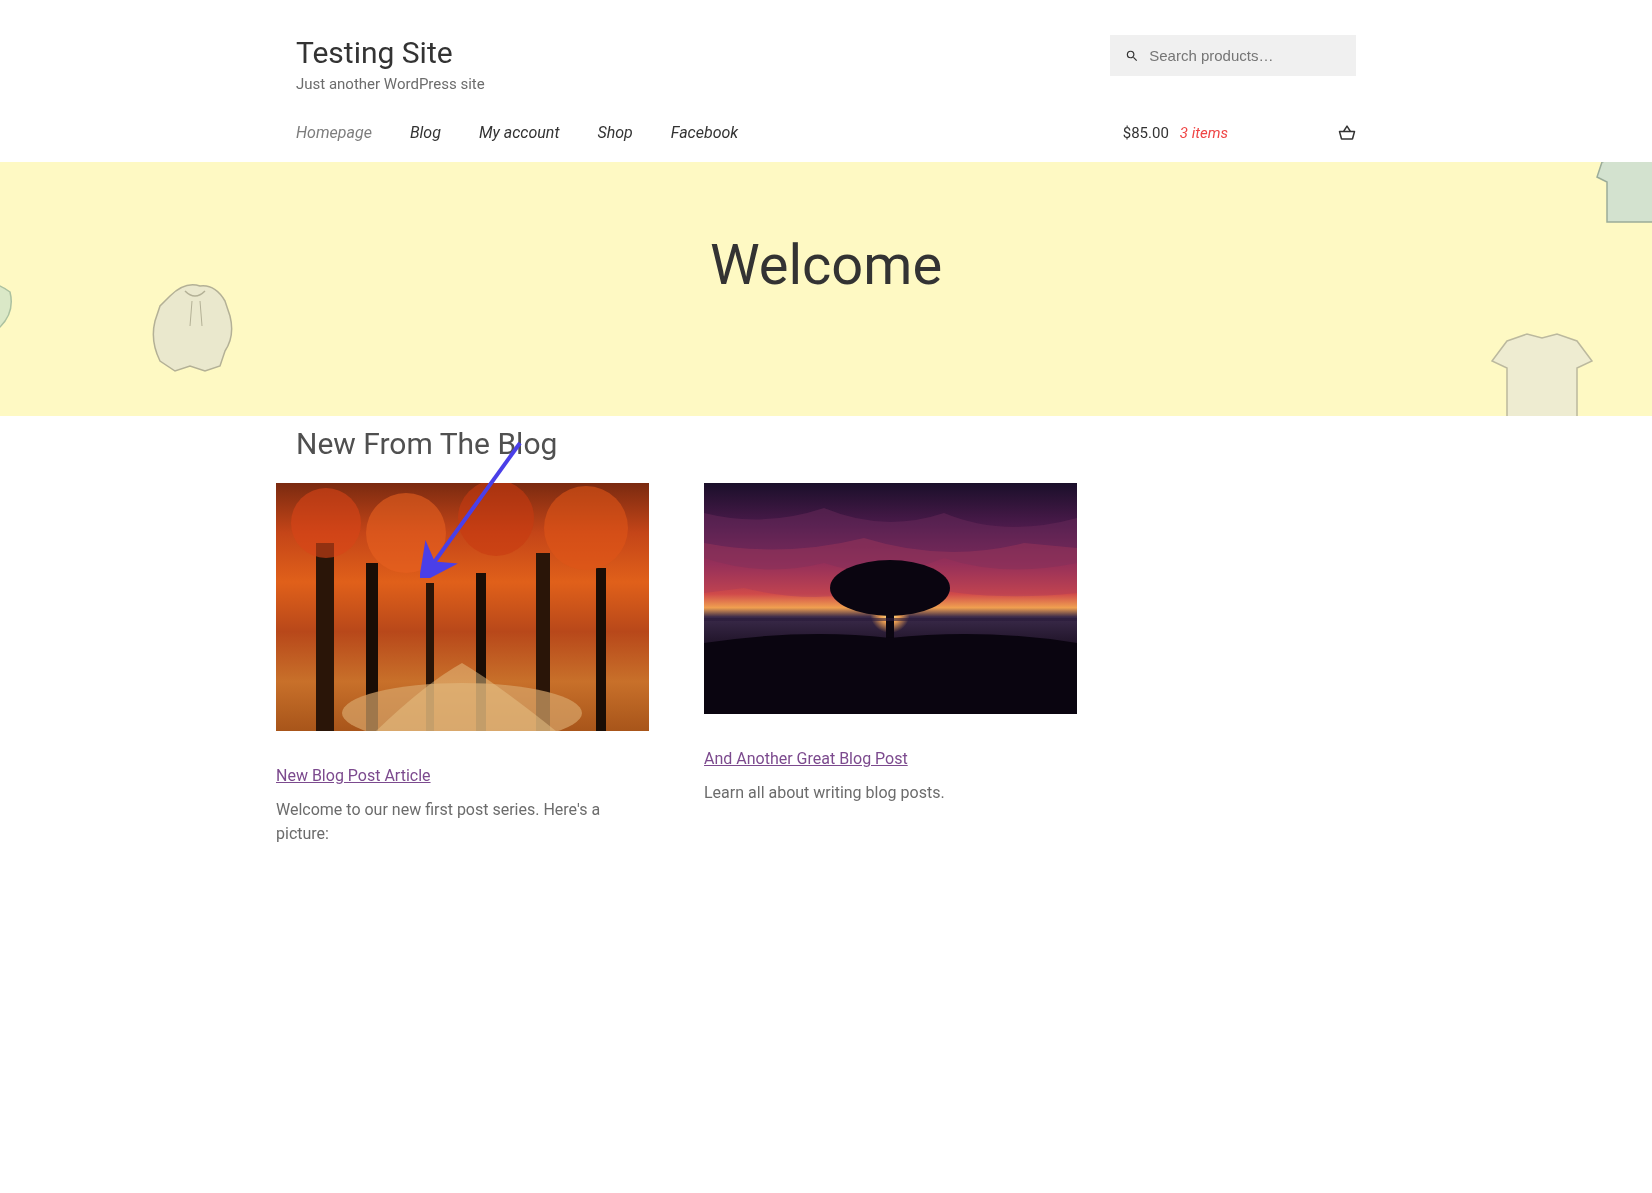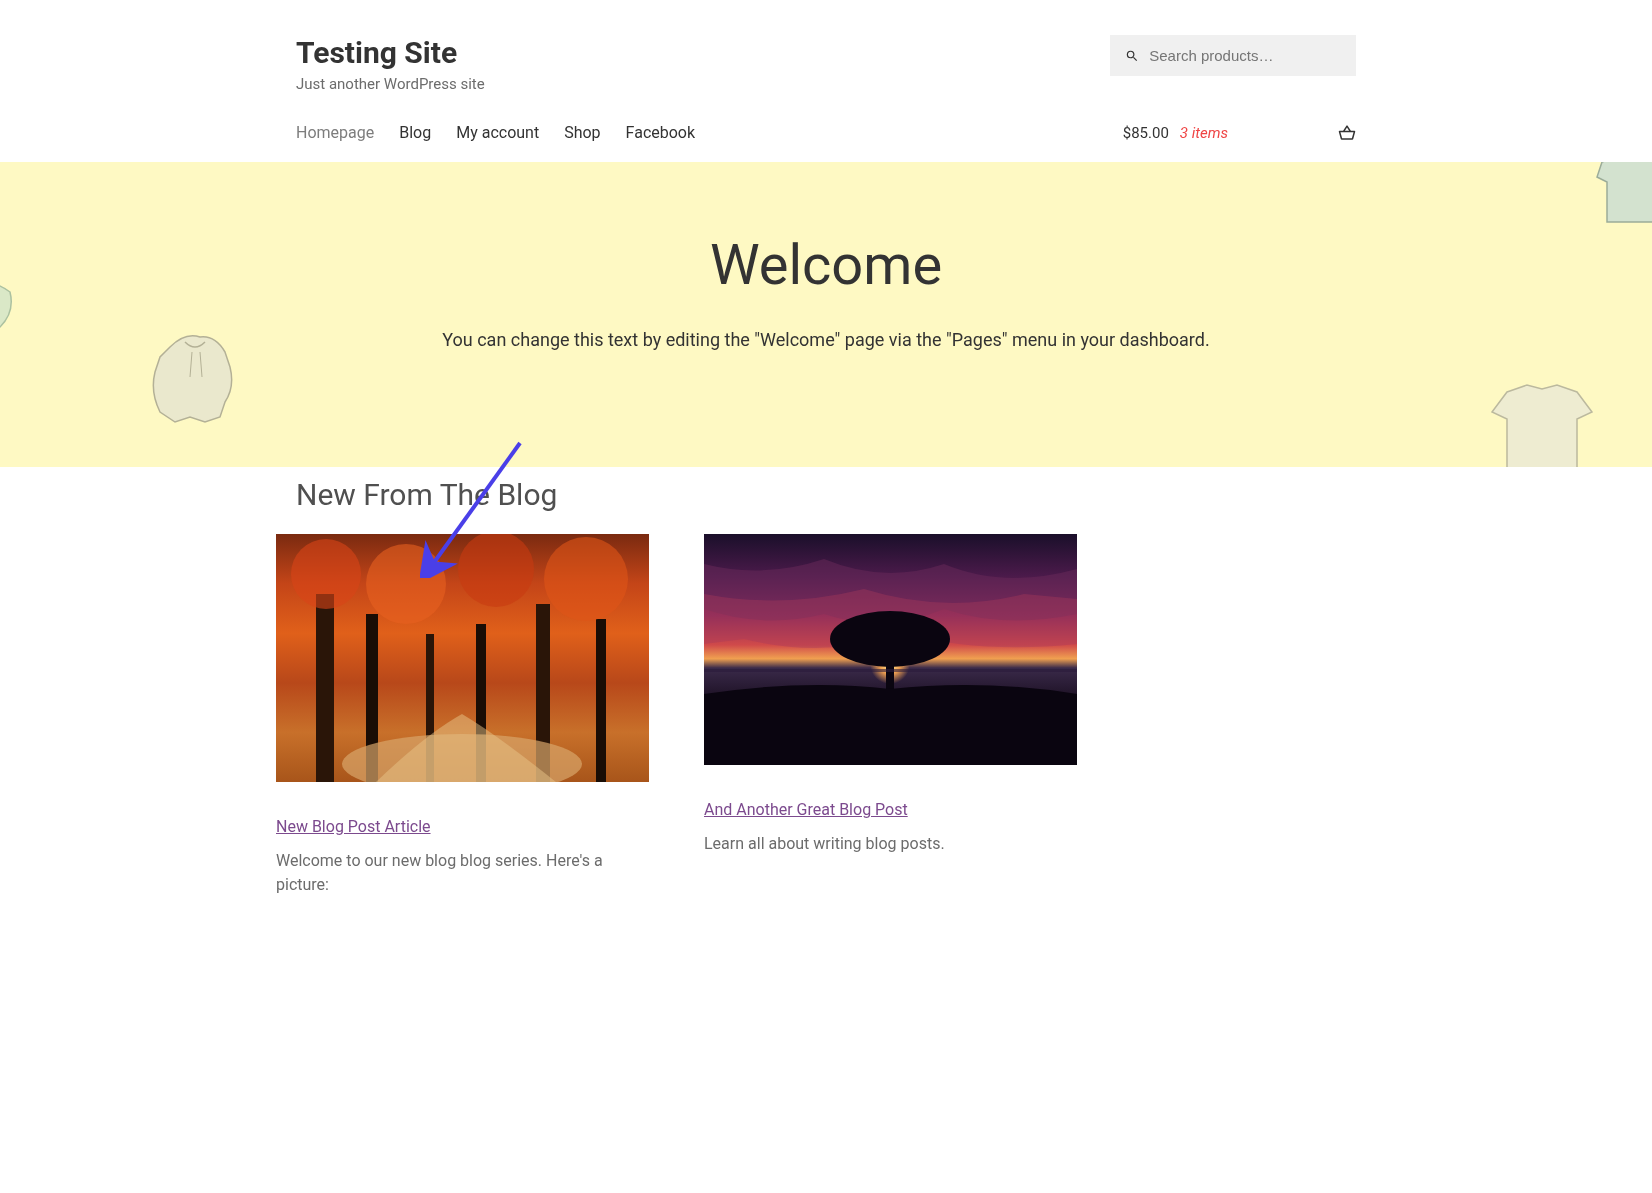--- a/index.html
+++ b/index.html
@@ -18,21 +18,21 @@
       padding: 35px 20px 0;
       display: flex;
       justify-content: space-between;
       align-items: flex-start;
     }
     .branding {
       flex: 1;
     }
     .site-title {
       font-size: 30px;
-      font-weight: 700;
+      font-weight: 400;
       color: #333;
       margin-bottom: 5px;
     }
     .site-tagline {
       font-size: 15px;
       color: #6c6c6c;
     }
     .search-box {
       background: #f0f0f0;
       border: none;
@@ -58,21 +58,22 @@
     .nav-row {
       max-width: 1100px;
       margin: 0 auto;
       padding: 30px 20px 20px;
       display: flex;
       justify-content: space-between;
       align-items: center;
     }
     .nav-links {
       display: flex;
-      gap: 25px;
+      gap: 38px;
+      font-style: italic;
     }
     .nav-links a {
       text-decoration: none;
       font-size: 16px;
       color: #333;
     }
     .nav-links a.active {
       color: #7d7d7d;
     }
     .cart {
@@ -248,21 +249,20 @@
     <path d="M40 20 Q55 5 70 10 Q85 8 95 25 L100 40 Q105 60 95 75 L90 90 L75 95 L60 90 L45 95 L30 85 Q20 65 25 45 L30 30 Z" fill="#d8d8d8" stroke="#6a6a6a" stroke-width="1.5"></path>
     <path d="M55 15 Q65 25 75 15" fill="none" stroke="#6a6a6a" stroke-width="1.5"></path>
     <line x1="62" y1="25" x2="60" y2="50" stroke="#6a6a6a" stroke-width="1"></line>
     <line x1="70" y1="25" x2="72" y2="50" stroke="#6a6a6a" stroke-width="1"></line>
   </svg>
   <svg class="deco-tshirt-bottom" viewBox="0 0 140 110">
     <path d="M25 15 L45 8 L60 12 L75 8 L95 15 L110 35 L95 42 L95 100 L25 100 L25 42 L10 35 Z" fill="#e0e0e0" stroke="#7a7a7a" stroke-width="1.5"></path>
   </svg>
 
   <h1>Welcome</h1>
-  <p>You can change this text by editing the "Welcome" page via the "Pages" menu in your dashboard.</p>
 </section>
 
 <svg class="annotation-arrow" style="position:absolute; left:420px; top:438px; width:110px; height:140px;" viewBox="0 0 110 140">
   <defs>
     <marker id="arrowhead" markerWidth="10" markerHeight="10" refX="5" refY="5" orient="auto">
       <path d="M0,0 L10,5 L0,10 L3,5 Z" fill="#4a3fe8"></path>
     </marker>
   </defs>
   <line x1="100" y1="5" x2="10" y2="130" stroke="#4a3fe8" stroke-width="4" marker-end="url(#arrowhead)"></line>
 </svg>
@@ -291,21 +291,21 @@
         <rect x="260" y="70" width="14" height="178" fill="#2a1508"></rect>
         <rect x="320" y="85" width="10" height="163" fill="#1a0d05"></rect>
         <ellipse cx="186" cy="230" rx="120" ry="30" fill="#d8a56a" opacity="0.7"></ellipse>
         <path d="M100 248 Q150 200 186 180 Q220 200 280 248" fill="#e8c488" opacity="0.5"></path>
         <circle cx="50" cy="40" r="35" fill="#d84518" opacity="0.6"></circle>
         <circle cx="130" cy="50" r="40" fill="#e86020" opacity="0.6"></circle>
         <circle cx="220" cy="35" r="38" fill="#c83a10" opacity="0.6"></circle>
         <circle cx="310" cy="45" r="42" fill="#e05518" opacity="0.6"></circle>
       </svg>
       <a href="#" class="blog-title">New Blog Post Article</a>
-      <p class="blog-excerpt">Welcome to our new blog blog series. Here's a picture:</p>
+      <p class="blog-excerpt">Welcome to our new first post series. Here's a picture:</p>
     </article>
 
     <article class="blog-card second">
       <svg class="blog-img sunset-svg" viewBox="0 0 373 231" preserveAspectRatio="none">
         <defs>
           <linearGradient id="sunset-grad" x1="0" y1="0" x2="0" y2="1">
             <stop offset="0%" stop-color="#1a0f2a"></stop>
             <stop offset="18%" stop-color="#4a1a4a"></stop>
             <stop offset="35%" stop-color="#8a2a5a"></stop>
             <stop offset="48%" stop-color="#d04a4a"></stop>

